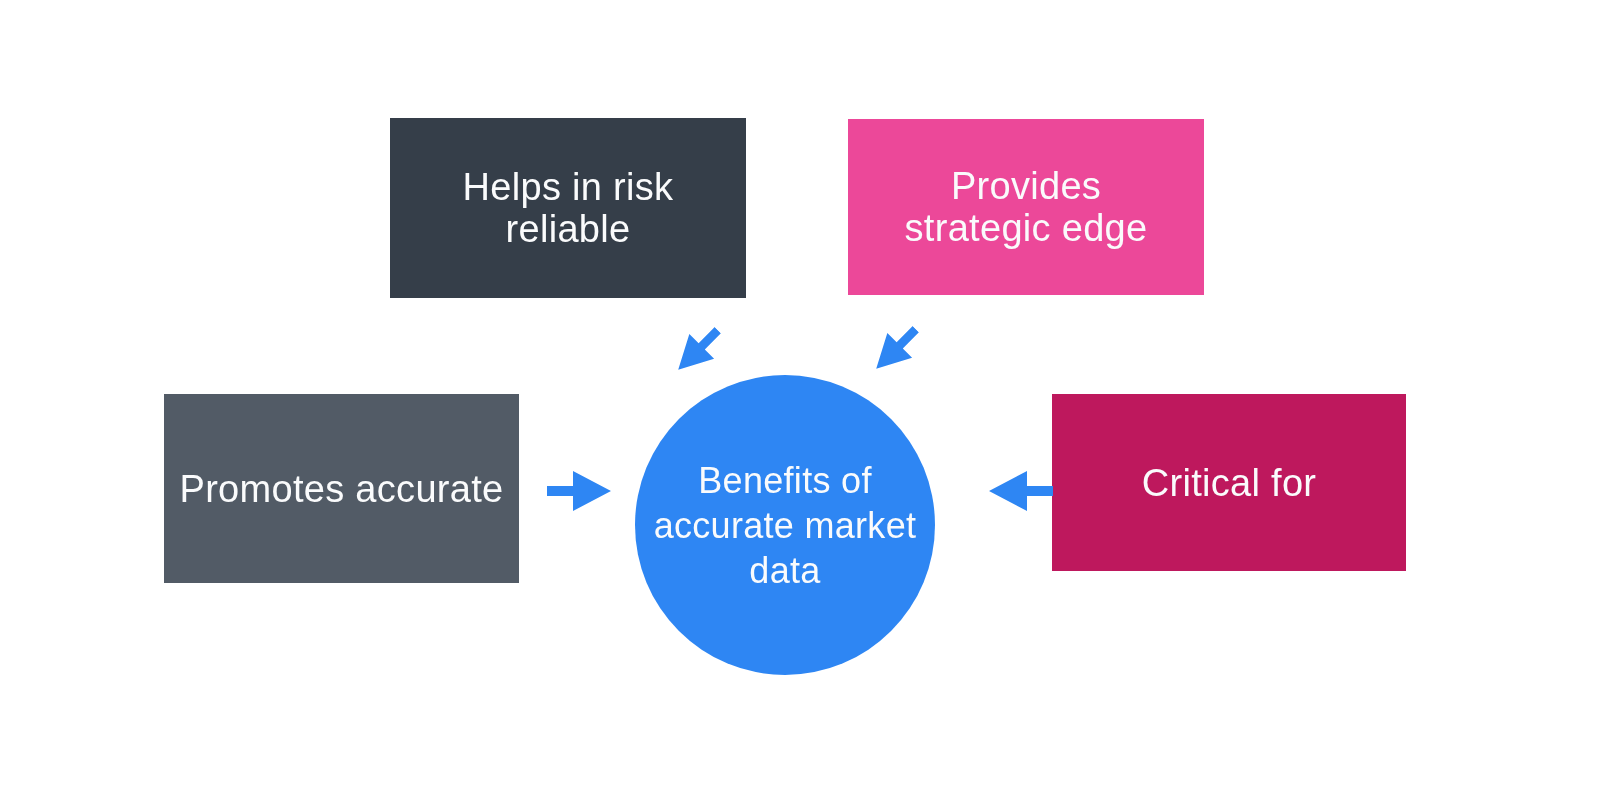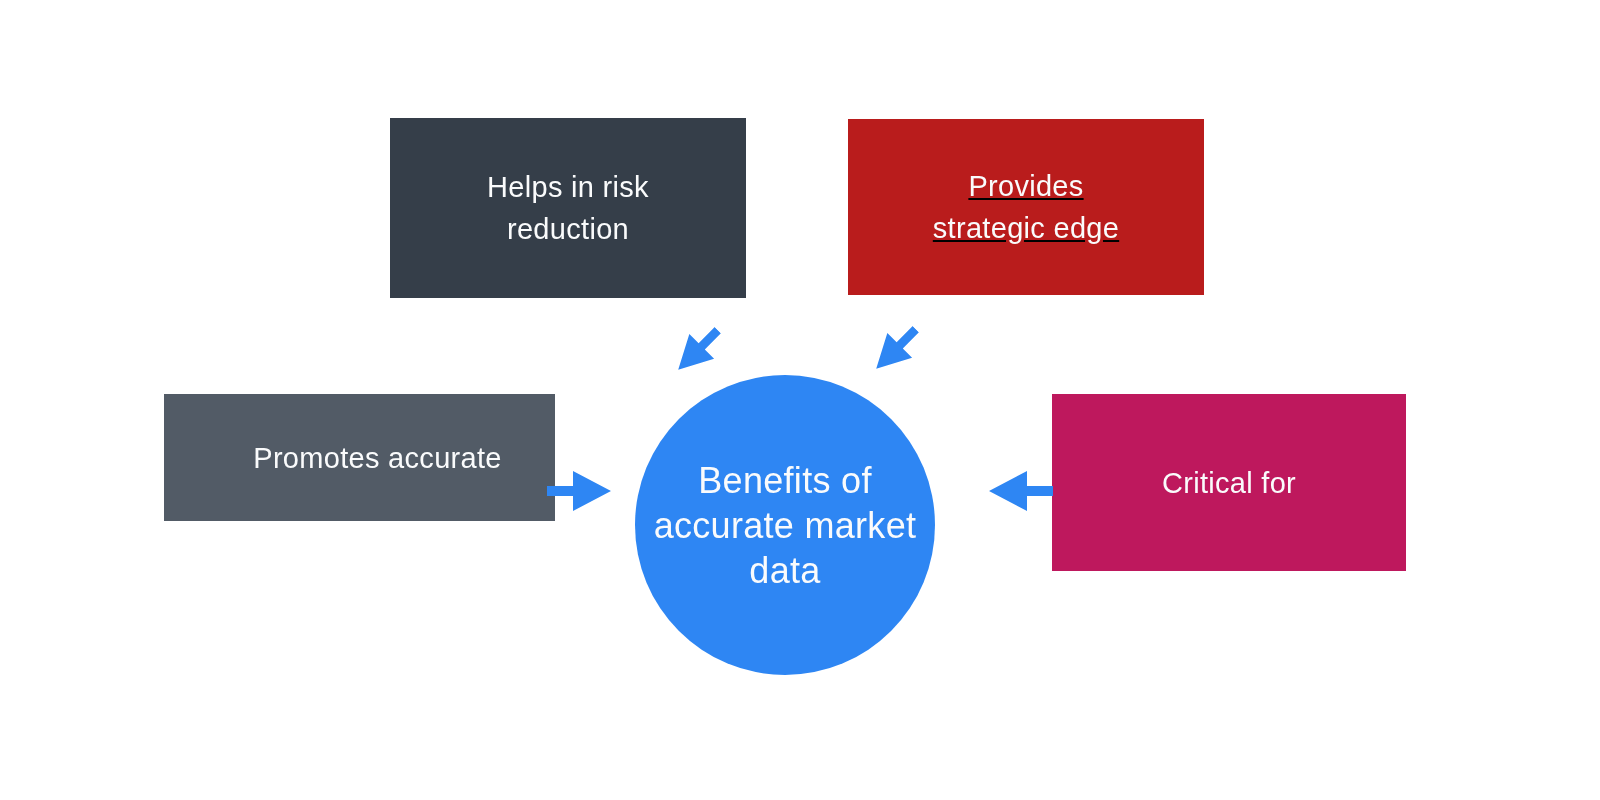--- a/index.html
+++ b/index.html
@@ -9,29 +9,29 @@
     background:#ffffff;
     overflow:hidden;
     font-family:"Liberation Sans", sans-serif;
   }
   .box{
     position:absolute;
     display:flex;align-items:center;justify-content:center;
     text-align:center;
   }
   .box-label{
-    font-size:29px;
+    font-size:38px;
     line-height:42px;
     font-weight:500;
     letter-spacing:0.3px;
   }
   .line{display:block;}
   .box-tl{left:390px;top:118px;width:356px;height:180px;}
   .box-tr{left:848px;top:119px;width:356px;height:176px;}
-  .box-ml{left:164px;top:394px;width:355px;height:127px;padding-left:36px;}
+  .box-ml{left:164px;top:394px;width:355px;height:189px;}
   .box-mr{left:1052px;top:394px;width:354px;height:177px;}
   .circle{
     position:absolute;
     left:635px;top:375px;width:300px;height:300px;
     border-radius:50%;
     display:flex;align-items:center;justify-content:center;
     text-align:center;
   }
   .circle-label{
     font-size:36px;
@@ -47,25 +47,25 @@
   .arrow-diag-right{left:868px;top:328px;width:56px;height:42px;transform:rotate(135deg);}
 </style>
 </head>
 <body>
 
 <div class="canvas">
 
   <div class="box box-tl" style="background-color: rgb(53, 62, 73);">
     <div class="box-label" style="color: rgb(250, 251, 252);">
       <span class="line">Helps in risk</span>
-      <span class="line">reduction</span>
+      <span class="line">reliable</span>
     </div>
   </div>
 
-  <div class="box box-tr" style="background-color: #b91c1c; text-decoration: underline;">
+  <div class="box box-tr" style="background-color: #ec4899;">
     <div class="box-label" style="color: rgb(250, 251, 252);">
       <span class="line">Provides</span>
       <span class="line">strategic edge</span>
     </div>
   </div>
 
   <div class="box box-ml" style="background-color: rgb(82, 91, 102);">
     <div class="box-label" style="color: rgb(250, 251, 252);">
       <span class="line">Promotes accurate</span>
     </div>

